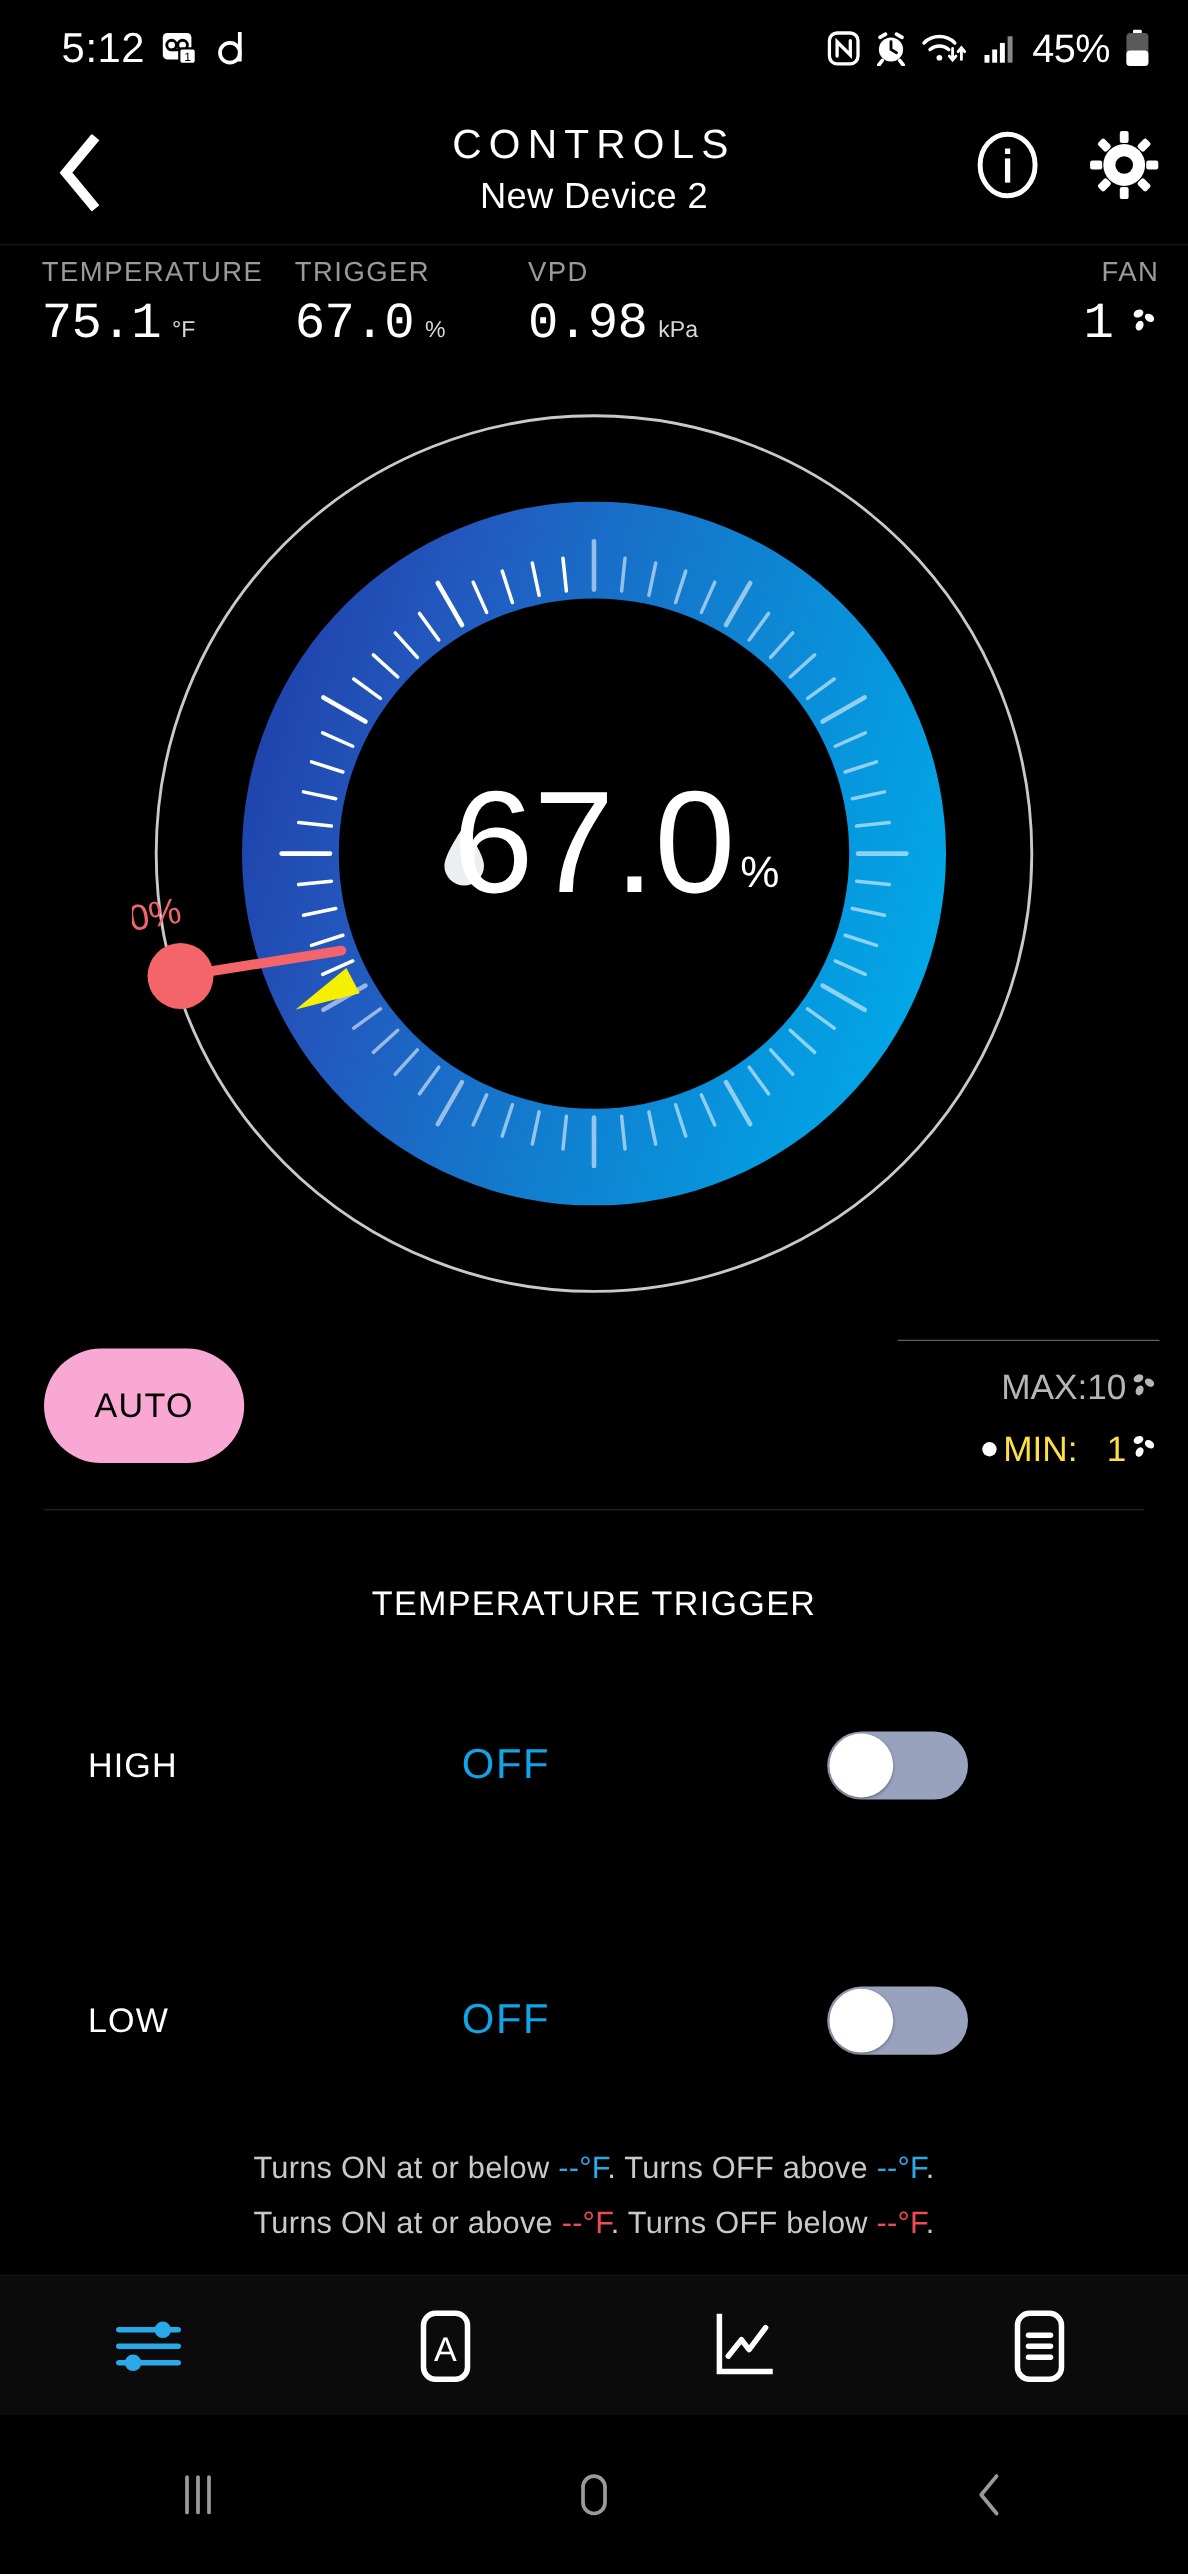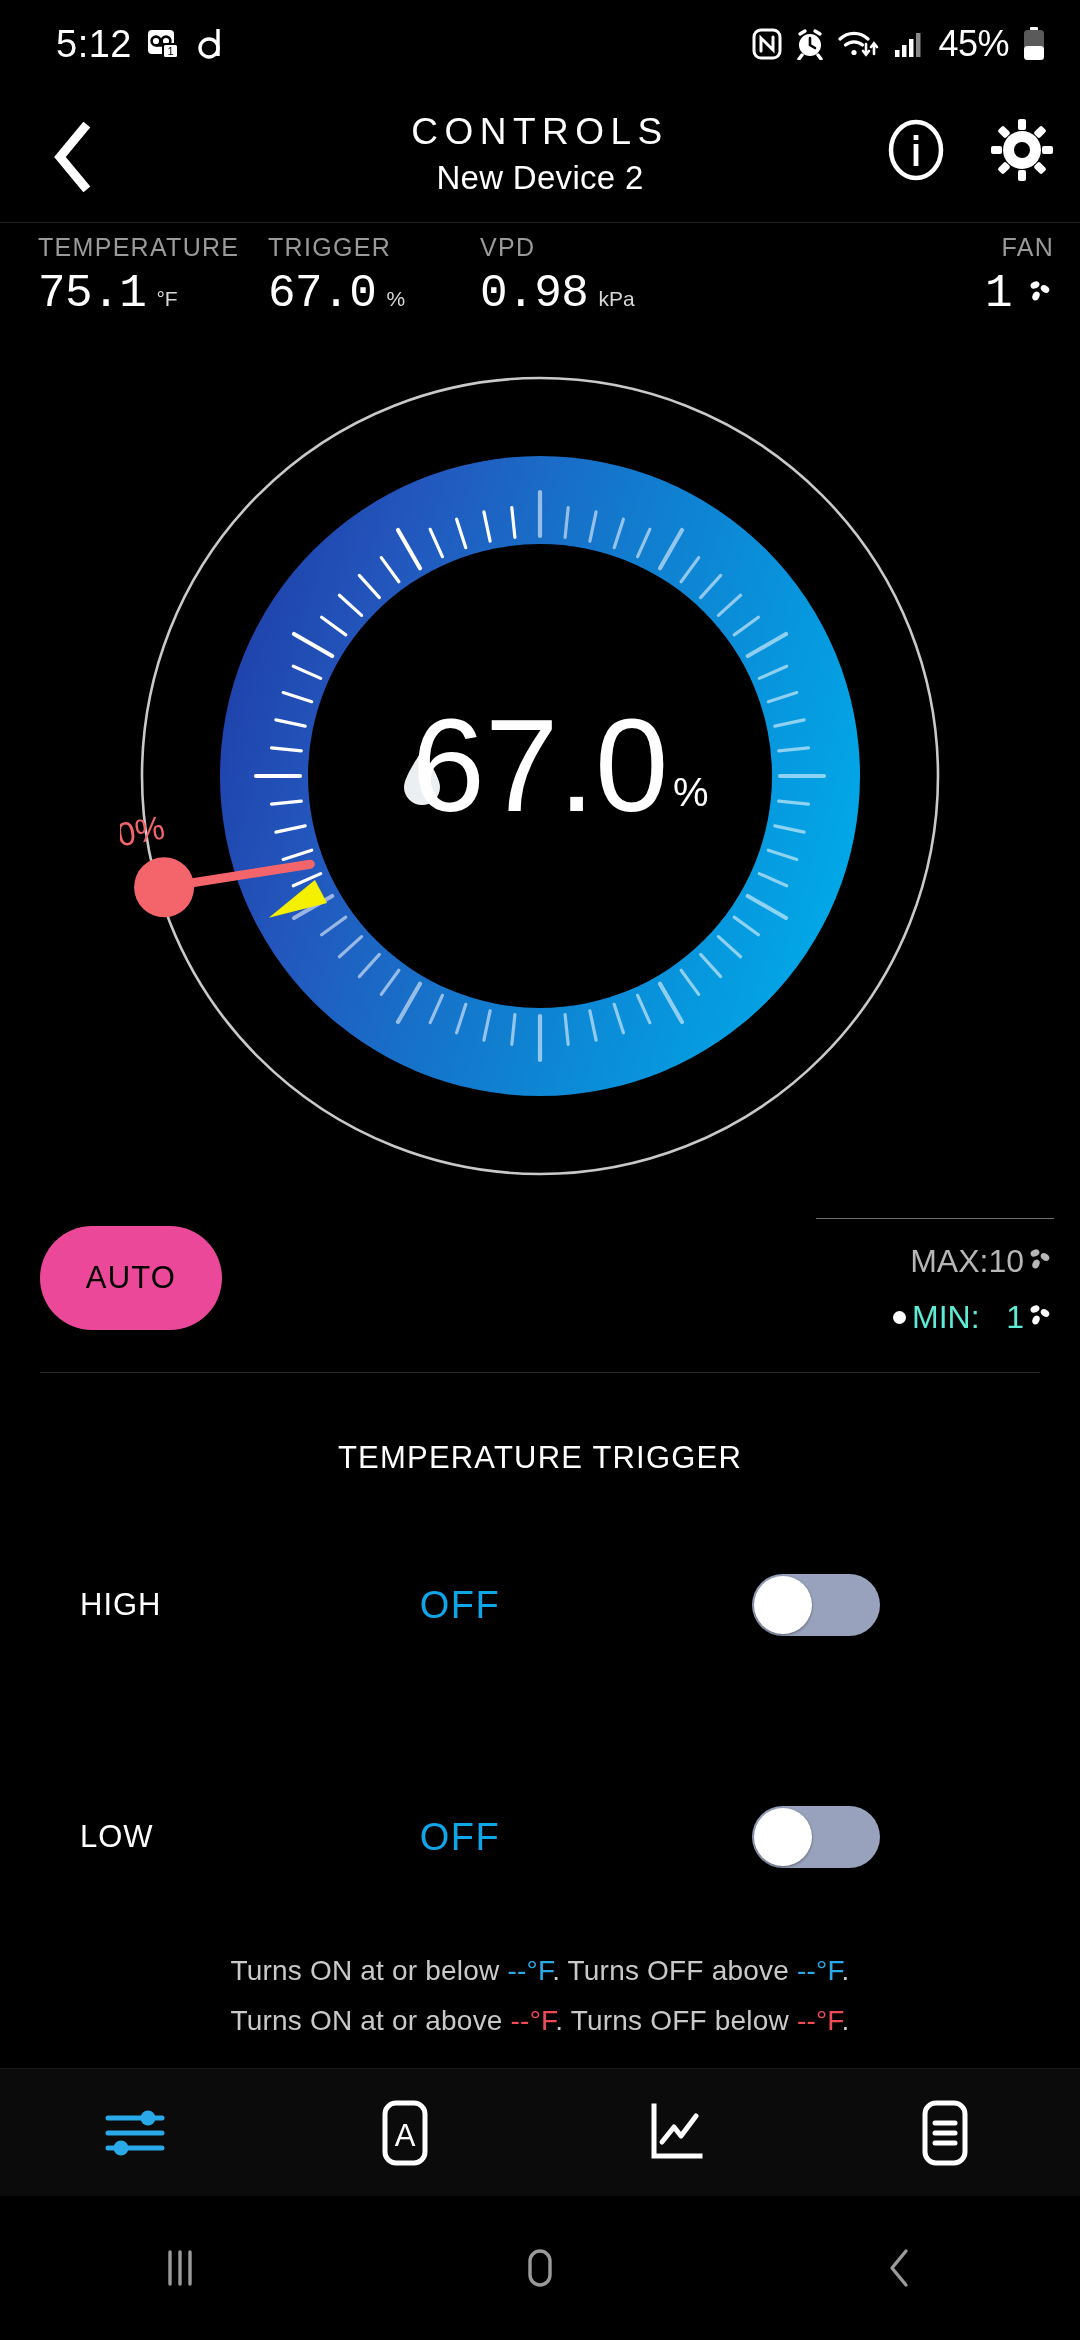--- a/index.html
+++ b/index.html
@@ -64,34 +64,34 @@
   }
   .gauge{ position:absolute; left:50%; top:6px; transform:translateX(-50%); width:840px; height:840px; }
 
   
   .ctrl-row{
     position:absolute; left:0; top:1212px; width:1080px; height:160px;
   }
   .auto-btn{
     position:absolute; left:40px; top:14px;
     width:182px; height:104px; border-radius:52px;
-    background:#ec4899; color:#000;
+    background:#f9a8d4; color:#000;
     display:flex; align-items:center; justify-content:center;
     font-size:31px; letter-spacing:1.2px; font-weight:500;text-align:right;
   }
   .minmax{
     position:absolute; right:26px; top:6px; width:280px;
     display:flex; flex-direction:column; align-items:flex-end;
   }
   .mm-rule{ width:238px; height:1px; background:#6e6e6e; margin-bottom:14px; }
   .mm-line{ display:flex; align-items:center; justify-content:flex-end; height:56px; }
   .mm-dot{ width:13px; height:13px; border-radius:50%; background:#fff; margin-right:6px; }
   .mm-text{ font-size:32px; font-weight:300; white-space:pre; }
   .mm-max .mm-text{ color:#b6b6b6; }
-  .mm-min .mm-text{ color:#5eead4; }
+  .mm-min .mm-text{ color:#fde047; }
   .sep-line{
     position:absolute; left:40px; top:1372px; width:1000px; height:1px; background:#2a2a2a;
   }
 
   
   .trig-title{
     position:absolute; left:0; top:1440px; width:1080px; text-align:center;
     color:#fff; font-size:31px; letter-spacing:1.2px;
   }
   .trig-row{ position:absolute; left:0; width:920px; height:120px; }

